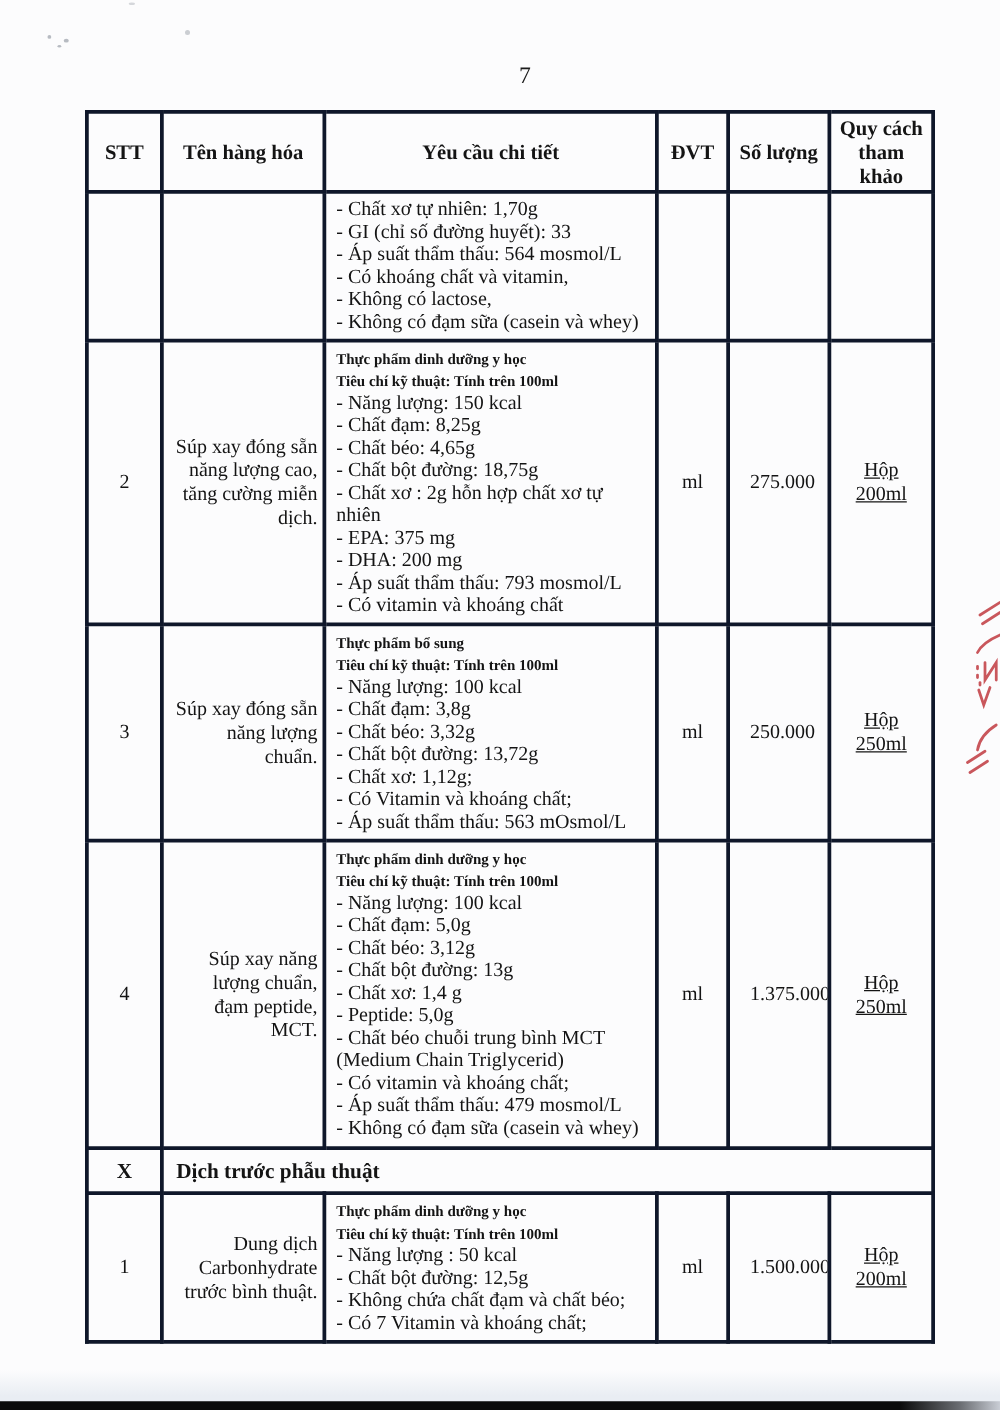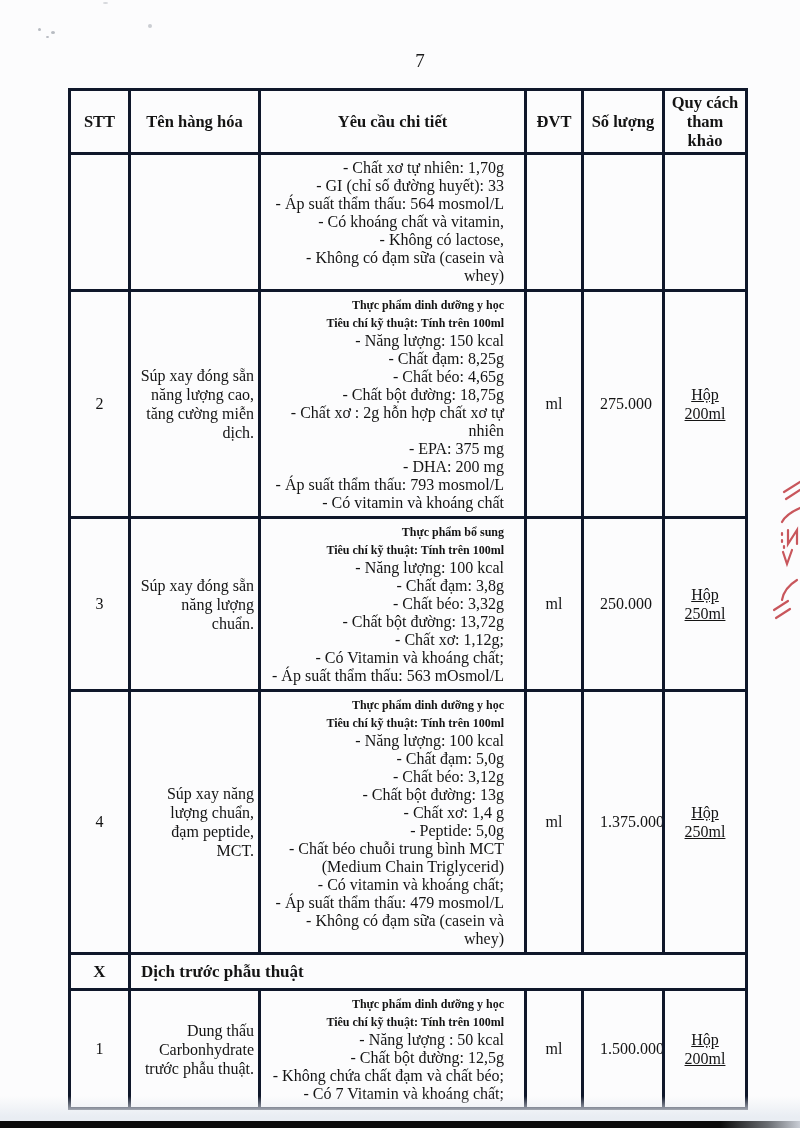--- a/index.html
+++ b/index.html
@@ -27,21 +27,21 @@
     font-size:16px;line-height:18px;
     padding:3px 5px;vertical-align:middle;overflow:hidden;
   }
   .doc-table th{
     font-weight:bold;text-align:center;font-size:16.5px;line-height:19px;
     height:50px;padding:2px 2px;
   }
   td.stt-cell,td.unit-cell,td.qty-cell,td.pack-cell{text-align:center;}
   td.qty-cell{padding:3px 16px;}
   td.name-cell{text-align:right;padding:3px 4px 3px 8px;line-height:19px;}
-  td.details-cell{vertical-align:top;text-align:right;padding:4px 20px 4px 8px;}
+  td.details-cell{vertical-align:top;text-align:left;padding:4px 4px 4px 8px;}
   .detail-heading{font-weight:bold;font-size:12px;white-space:nowrap;}
   tr.r-cont{height:110px;}
   tr.r-2{height:224px;}
   tr.r-3{height:167px;}
   tr.r-4{height:246px;}
   tr.r-sec{height:36px;}
   tr.r-x1{height:110px;}
   td.section-title-cell{
     font-weight:bold;font-size:17px;text-align:left;padding-left:10px;
   }
@@ -176,21 +176,21 @@
       </td>
     </tr>
 
     <tr class="r-sec">
       <td class="section-stt-cell">X</td>
       <td class="section-title-cell" colspan="5">Dịch trước phẫu thuật</td>
     </tr>
 
     <tr class="r-x1">
       <td class="stt-cell">1</td>
-      <td class="name-cell">Dung thấu Carbonhydrate trước phẫu thuật.</td>
+      <td class="name-cell">Dung dịch Carbonhydrate trước bình thuật.</td>
       <td class="details-cell">
         <div class="detail-heading">Thực phẩm dinh dưỡng y học</div>
         <div class="detail-heading">Tiêu chí kỹ thuật: Tính trên 100ml</div>
         <div class="detail-line">- Năng lượng : 50 kcal</div>
         <div class="detail-line">- Chất bột đường: 12,5g</div>
         <div class="detail-line">- Không chứa chất đạm và chất béo;</div>
         <div class="detail-line">- Có 7 Vitamin và khoáng chất;</div>
       </td>
       <td class="unit-cell">ml</td>
       <td class="qty-cell">1.500.000</td>

